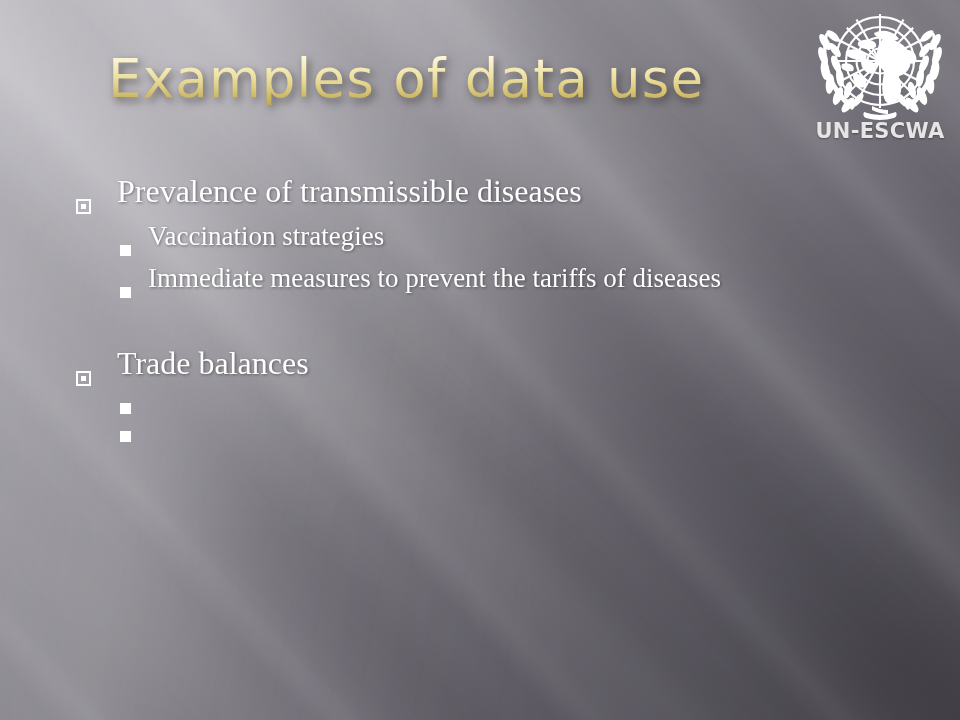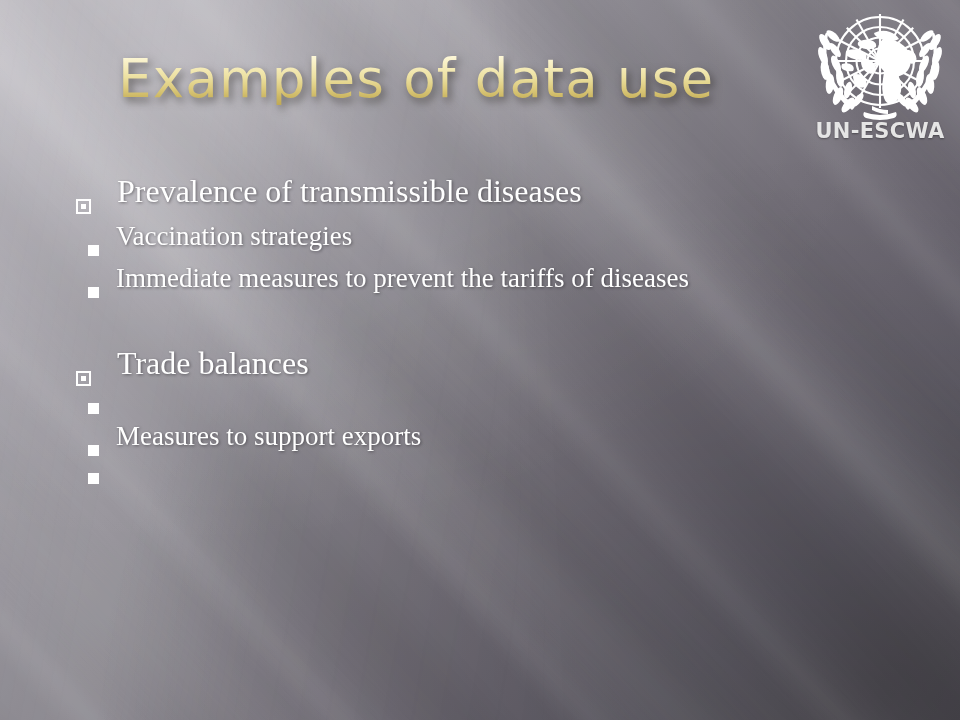--- a/index.html
+++ b/index.html
@@ -85,21 +85,21 @@
         rgba(255,255,255,0.00) 62%),
       radial-gradient(ellipse 115% 105% at 92% 96%,
         rgba(0,0,0,0.22) 0%,
         rgba(0,0,0,0.08) 42%,
         rgba(0,0,0,0.00) 72%);
   }
 
   
   .title {
     position: absolute;
-    left: 118px;
+    left: 108px;
     top: 52px;
     font-family: "DejaVu Sans", "Liberation Sans", sans-serif;
     font-size: 53px;
     font-weight: normal;
     letter-spacing: 1.2px;
     line-height: 1;
     white-space: nowrap;
     background-image: linear-gradient(180deg,
         #fffbe3 0%,
         #f6edbe 26%,
@@ -148,21 +148,21 @@
     color: #ffffff;
     text-shadow: 1px 1px 3px rgba(20,18,22,0.45);
   }
   .bullet.level1 {
     padding-left: 76px;
     font-size: 32px;
     line-height: 46px;
     margin-bottom: 2px;
   }
   .bullet.level2 {
-    padding-left: 88px;
+    padding-left: 120px;
     font-size: 27px;
     line-height: 40px;
     margin-bottom: 2px;
   }
   .bullet.gap { margin-top: 42px; }
 
   .mark {
     flex: 0 0 auto;
     display: inline-block;
   }
@@ -295,20 +295,16 @@
 
     <div class="bullet level1 gap">
       <span class="mark m1"></span>
       <span class="btext">Trade balances</span>
     </div>
     <div class="bullet level2">
       <span class="mark m2"></span>
     </div>
     <div class="bullet level2">
       <span class="mark m2"></span>
-      <span class="btext">Measures to support exports</span>
-    </div>
-    <div class="bullet level2">
-      <span class="mark m2"></span>
     </div>
 
   </div>
 </div>
 
 </body></html>

